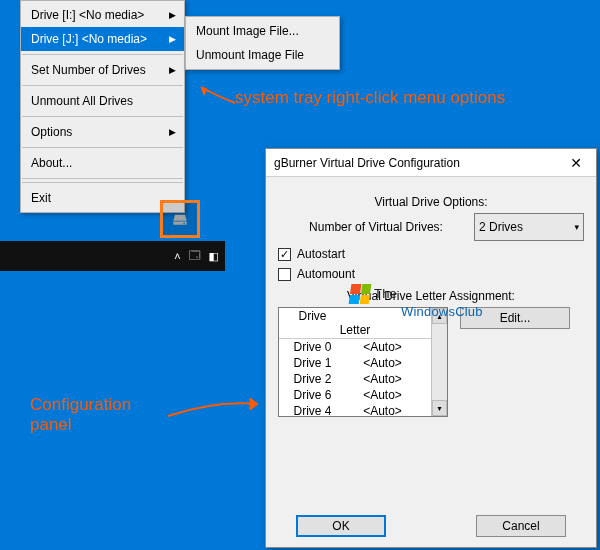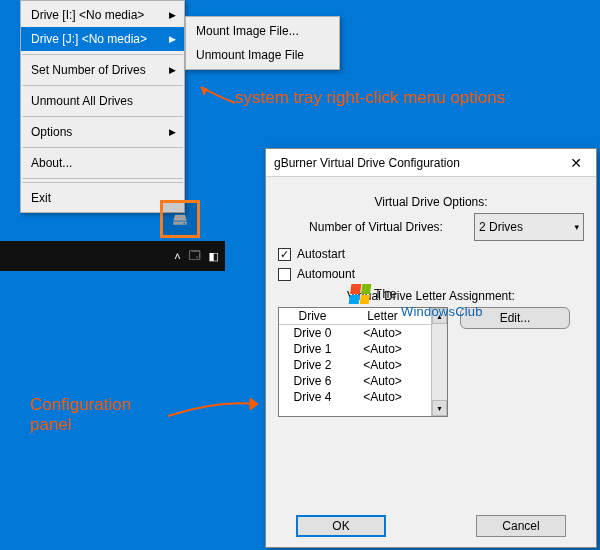--- a/index.html
+++ b/index.html
@@ -40,27 +40,27 @@
   .row { display:flex; align-items:center; margin-bottom:6px; }
   .row label { flex:1; }
   .select { width:110px; height:28px; border:1px solid #7a7a7a; background:#e8e8e8; display:flex; align-items:center; padding:0 4px; justify-content:space-between; }
   .select .chev { font-size:9px; }
   .chk { width:13px; height:13px; border:1px solid #333; margin-right:6px; display:flex; align-items:center; justify-content:center; font-size:11px; line-height:1; background:#fff;}
   .group-label { margin-top:8px; margin-bottom:4px; }
   .assign-area { display:flex; gap:12px; }
   .listbox { width:170px; height:110px; border:1px solid #7a7a7a; background:#fff; display:flex; }
   .list-inner { flex:1; overflow:hidden; }
   .list-head, .list-row { display:flex; padding:1px 6px; }
-  .list-head { border-bottom:1px solid #ccc; }
+  .list-head { border-bottom:1px solid #ccc;flex-direction:column; }
   .col-d { width:55px; }
   .col-l { flex:1; }
   .scrollbar { width:16px; background:#e8e8e8; border-left:1px solid #c0c0c0; display:flex; flex-direction:column; justify-content:space-between; align-items:center; font-size:8px; }
   .scroll-btn { width:100%; height:16px; display:flex; align-items:center; justify-content:center; background:#ddd; border:1px solid #bbb;}
   .edit-btn, .std-btn { height:22px; border:1px solid #8a8a8a; background:#e1e1e1; display:flex; align-items:center; justify-content:center; cursor:default; }
-  .edit-btn { width:110px;border-radius:6px; }
+  .edit-btn { width:110px; }
   .dlg-buttons { position:absolute; left:0; bottom:0; width:100%; padding:10px 30px; display:flex; }
   .std-btn { width:90px; }
   .ok-btn { border:1px solid #0078d7; box-shadow:0 0 0 1px #0078d7 inset; margin-right:auto; }
 
   
   .wm { position:absolute; left:350px; top:268px; display:flex; align-items:center; gap:4px; font-size:13px; letter-spacing:0.2px; }
   .wm .logo { width:20px; height:20px; display:grid; grid-template-columns:1fr 1fr; grid-template-rows:1fr 1fr; gap:1px; transform:skewX(-8deg);}
   .wm .logo span:nth-child(1){background:#f25022;}
   .wm .logo span:nth-child(2){background:#7fba00;}
   .wm .logo span:nth-child(3){background:#00a4ef;}

